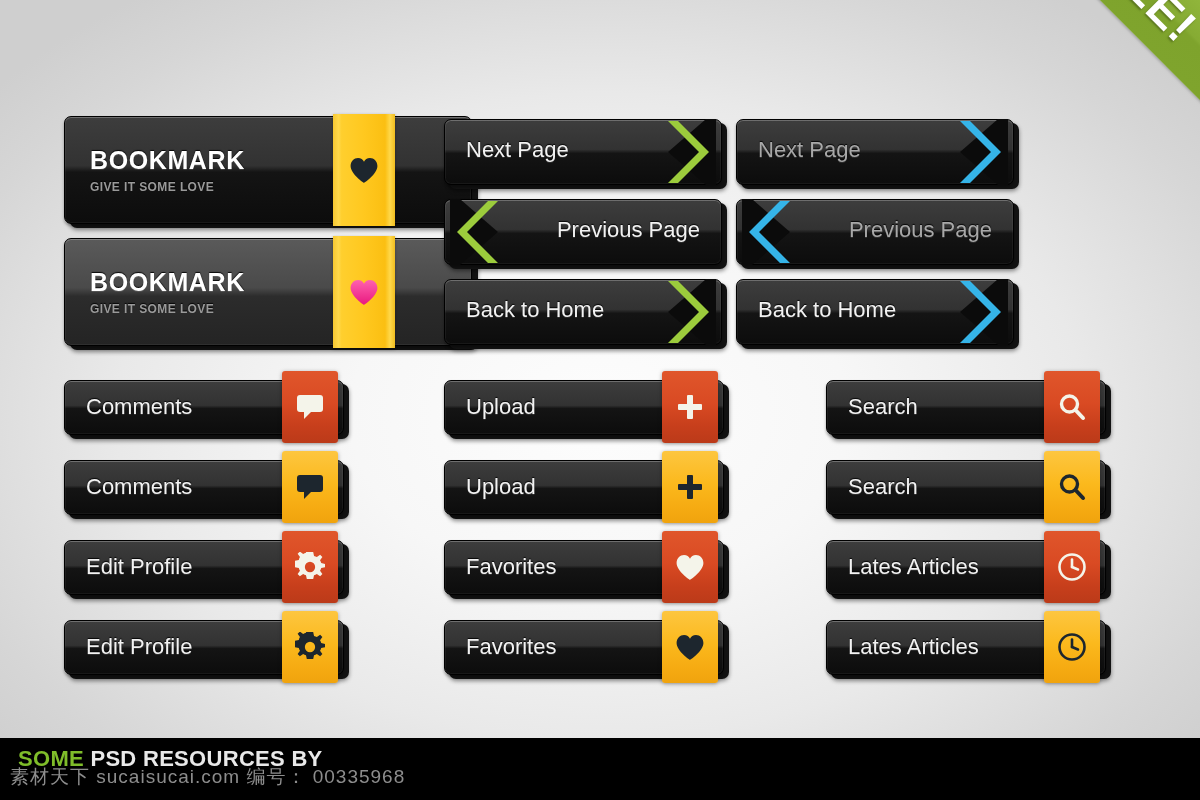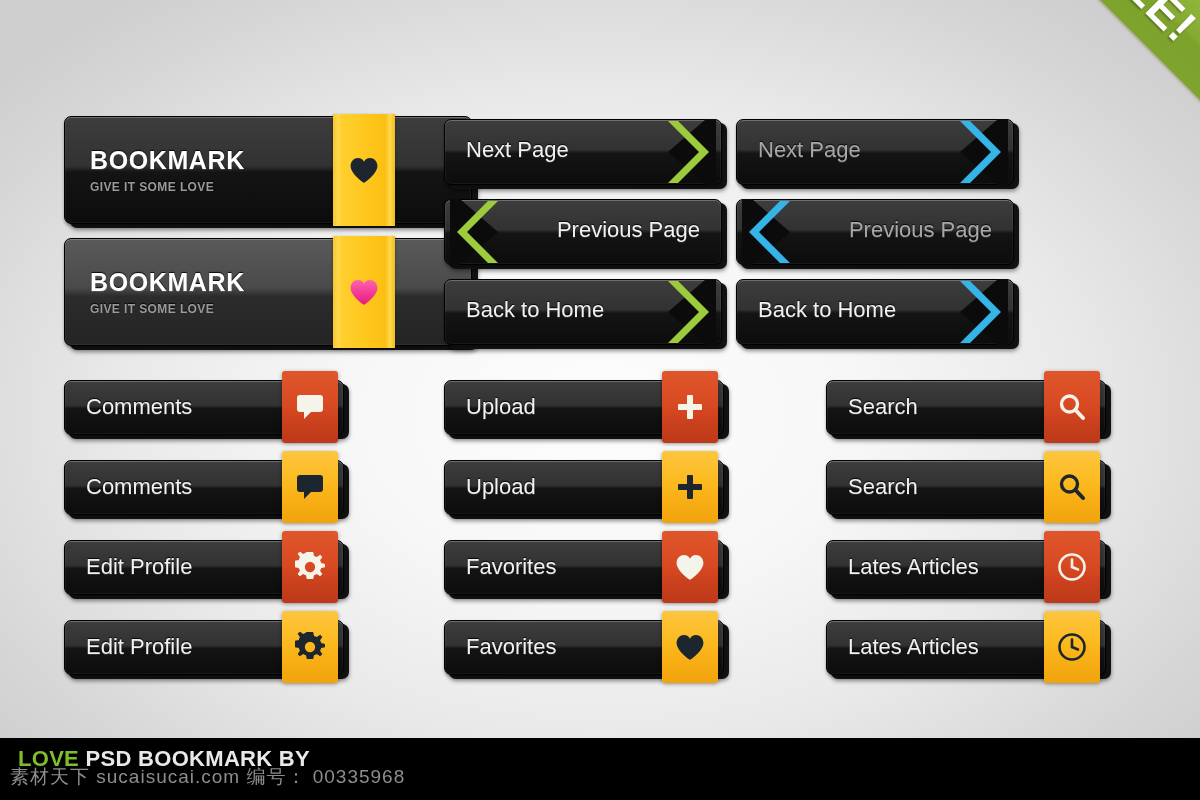--- a/index.html
+++ b/index.html
@@ -364,18 +364,18 @@
       <svg width="30" height="30" viewBox="0 0 30 30">
         <circle cx="15" cy="15" r="12.5" fill="none" stroke="#1d262e" stroke-width="2.6"></circle>
         <line x1="15" y1="15" x2="15" y2="7.5" stroke="#1d262e" stroke-width="2.6" stroke-linecap="round"></line>
         <line x1="15" y1="15" x2="21" y2="17.5" stroke="#1d262e" stroke-width="2.6" stroke-linecap="round"></line>
       </svg>
     </div>
   </div>
 
   <div class="bottombar">
     <div class="bb-text">
-      <span class="bb-free">LOVE</span><span> PSD BOOKMARK BY</span>
+      <span class="bb-free">SOME</span><span> PSD RESOURCES BY</span>
     </div>
     <div class="watermark">素材天下 sucaisucai.com 编号： 00335968</div>
   </div>
 
 </div>
 
 </body></html>

